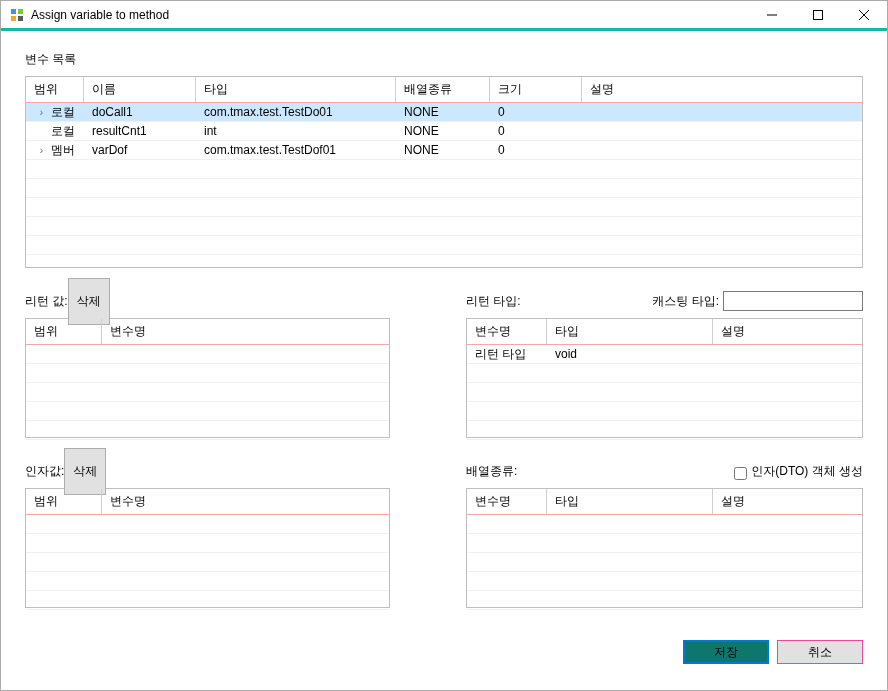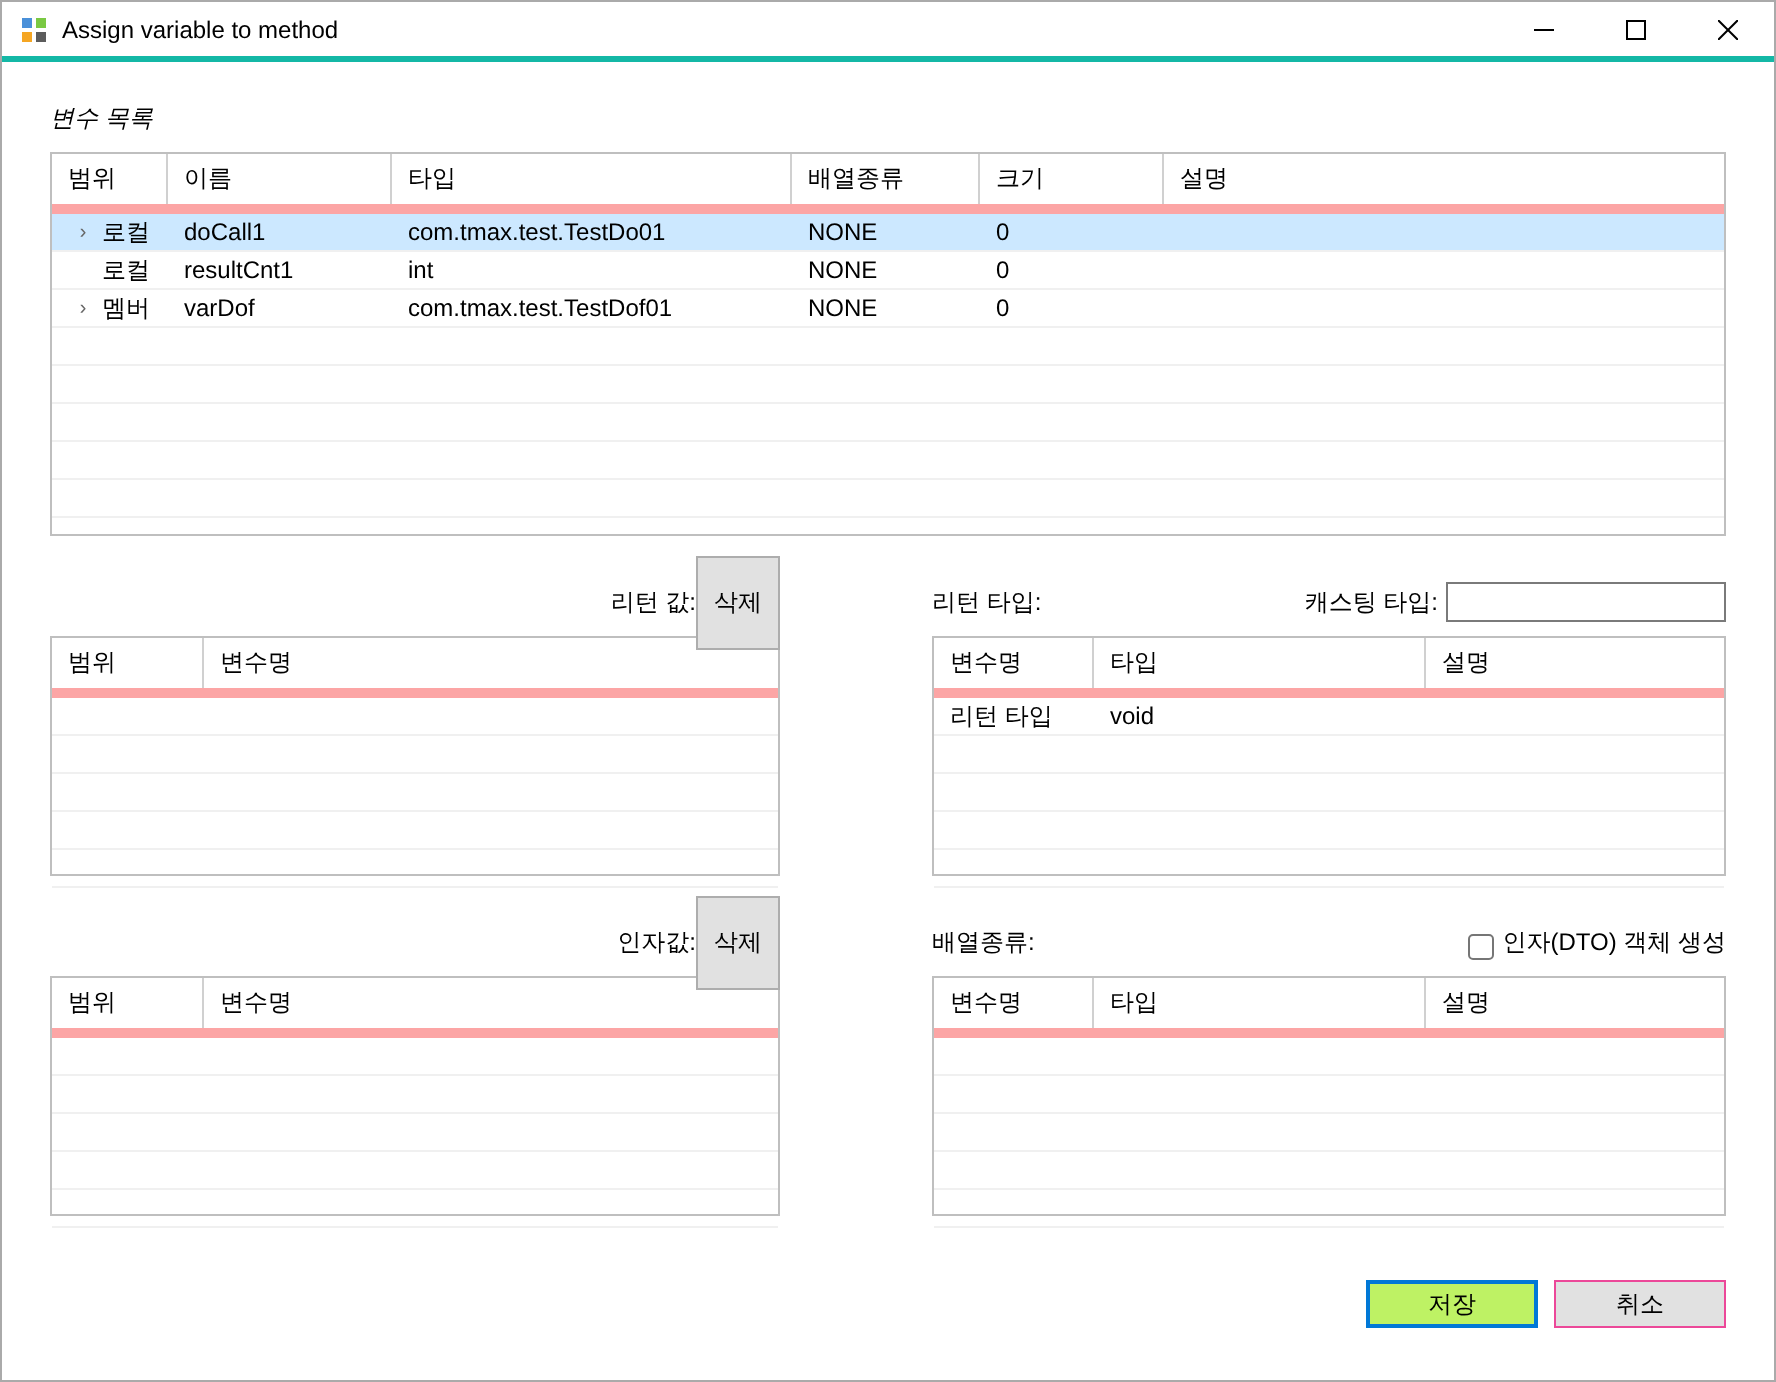--- a/index.html
+++ b/index.html
@@ -2,60 +2,60 @@
 <html><head>
 <meta charset="utf-8">
 <style>
 * { margin:0; padding:0; box-sizing:border-box; font-family:"Segoe UI","Malgun Gothic",Arial,sans-serif; font-size:12px; }
 body { background:#fff; width:888px; height:691px; border:1px solid #aaa; overflow:hidden; }
 .titlebar { height:30px; display:flex; align-items:center; padding:0 0 0 8px; background:#fff; border-bottom:3px solid #14b8a6; }
 .titlebar .icon { width:16px; height:16px; margin-right:6px; }
 .titlebar .title { flex:1; font-size:12px; color:#000; }
 .winbtn { width:46px; height:30px; display:flex; align-items:center; justify-content:center; color:#000; }
 .content { padding:20px 24px 16px 24px; }
-.section-label { font-size:12px; color:#000; margin-bottom:8px;font-style:italic; }
+.section-label { font-size:12px; color:#000; margin-bottom:8px; }
 .grid { border:1px solid #bfbfbf; background:#fff; width:100%; }
-.grid-hd { display:flex; background:#fff; border-bottom:5px solid #fca5a5; }
+.grid-hd { display:flex; background:#fff; border-bottom:1px solid #fca5a5; }
 .grid-hd .cell { padding:4px 8px; border-right:1px solid #d0d0d0; color:#000; font-size:12px; }
 .grid-hd .cell:last-child { border-right:none; }
 .grid-body { }
 .grid-row { display:flex; height:19px; align-items:center; border-bottom:1px solid #f0f0f0; }
 .grid-row.sel { background:#cce8ff; }
 .grid-row .cell { padding:0 8px; border-right:1px solid transparent; font-size:12px; color:#000; white-space:nowrap; overflow:hidden; }
 .grid-row .expander { width:18px; text-align:center; color:#666; font-size:10px; padding:0; }
 .grid-main .c0 { width:58px; display:flex; align-items:center; }
 .grid-main .c1 { width:112px; }
 .grid-main .c2 { width:200px; }
 .grid-main .c3 { width:94px; }
 .grid-main .c4 { width:92px; }
 .grid-main .c5 { flex:1; }
 .grid-main { height:192px; }
 .grid-main .grid-body { height:170px; overflow:hidden; }
 .empty-row { height:19px; border-bottom:1px solid #f0f0f0; }
 .two-col { display:flex; gap:32px; margin-top:22px; }
 .col-left { width:365px; }
 .col-right { flex:1;padding-left:44px; }
-.row-hd { display:flex; align-items:center; justify-content:flex-end; margin-bottom:6px; height:22px; }
+.row-hd { display:flex; align-items:center; justify-content:flex-start; margin-bottom:6px; height:22px; }
 .btn-small { background:#e1e1e1; border:1px solid #adadad; padding:14px 8px; font-size:12px; cursor:pointer; }
 .grid-left { height:120px; }
 .grid-left .c0 { width:76px; }
 .grid-left .c1 { flex:1; }
 .grid-left .grid-body { height:98px; }
 .grid-right { height:120px; }
 .grid-right .c0 { width:80px; }
 .grid-right .c1 { width:166px; }
 .grid-right .c2 { flex:1; }
 .grid-right .grid-body { height:98px; }
 .casting-wrap { display:flex; align-items:center; gap:4px; }
 .casting-wrap input { width:140px; height:20px; border:1px solid #7a7a7a; padding:0 4px; font-size:12px; }
 .checkbox-wrap { display:flex; align-items:flex-end; gap:4px; }
 .checkbox-wrap input { width:13px; height:13px; }
 .bottom-btns { display:flex; justify-content:flex-end; gap:8px; padding:16px 24px 0 0; }
 .btn-main { width:86px; height:24px; border:1px solid #ec4899; background:#e1e1e1; font-size:12px; cursor:pointer; }
-.btn-main.primary { border:2px solid #0078d7; background:#bef264;margin-left:36px; }
+.btn-main.primary { border:2px solid #0078d7; background:#0f766e;margin-left:36px; }
 .row-hd-right { display:flex; align-items:center; justify-content:space-between; margin-bottom:6px; height:22px; }
 .scope-txt { padding-left:2px; }
 </style>
 </head>
 <body>
 
 <div class="titlebar">
   <span class="icon">
     <svg viewBox="0 0 16 16" width="16" height="16">
         <rect x="2" y="2" width="5" height="5" fill="#4a90d9"></rect>

